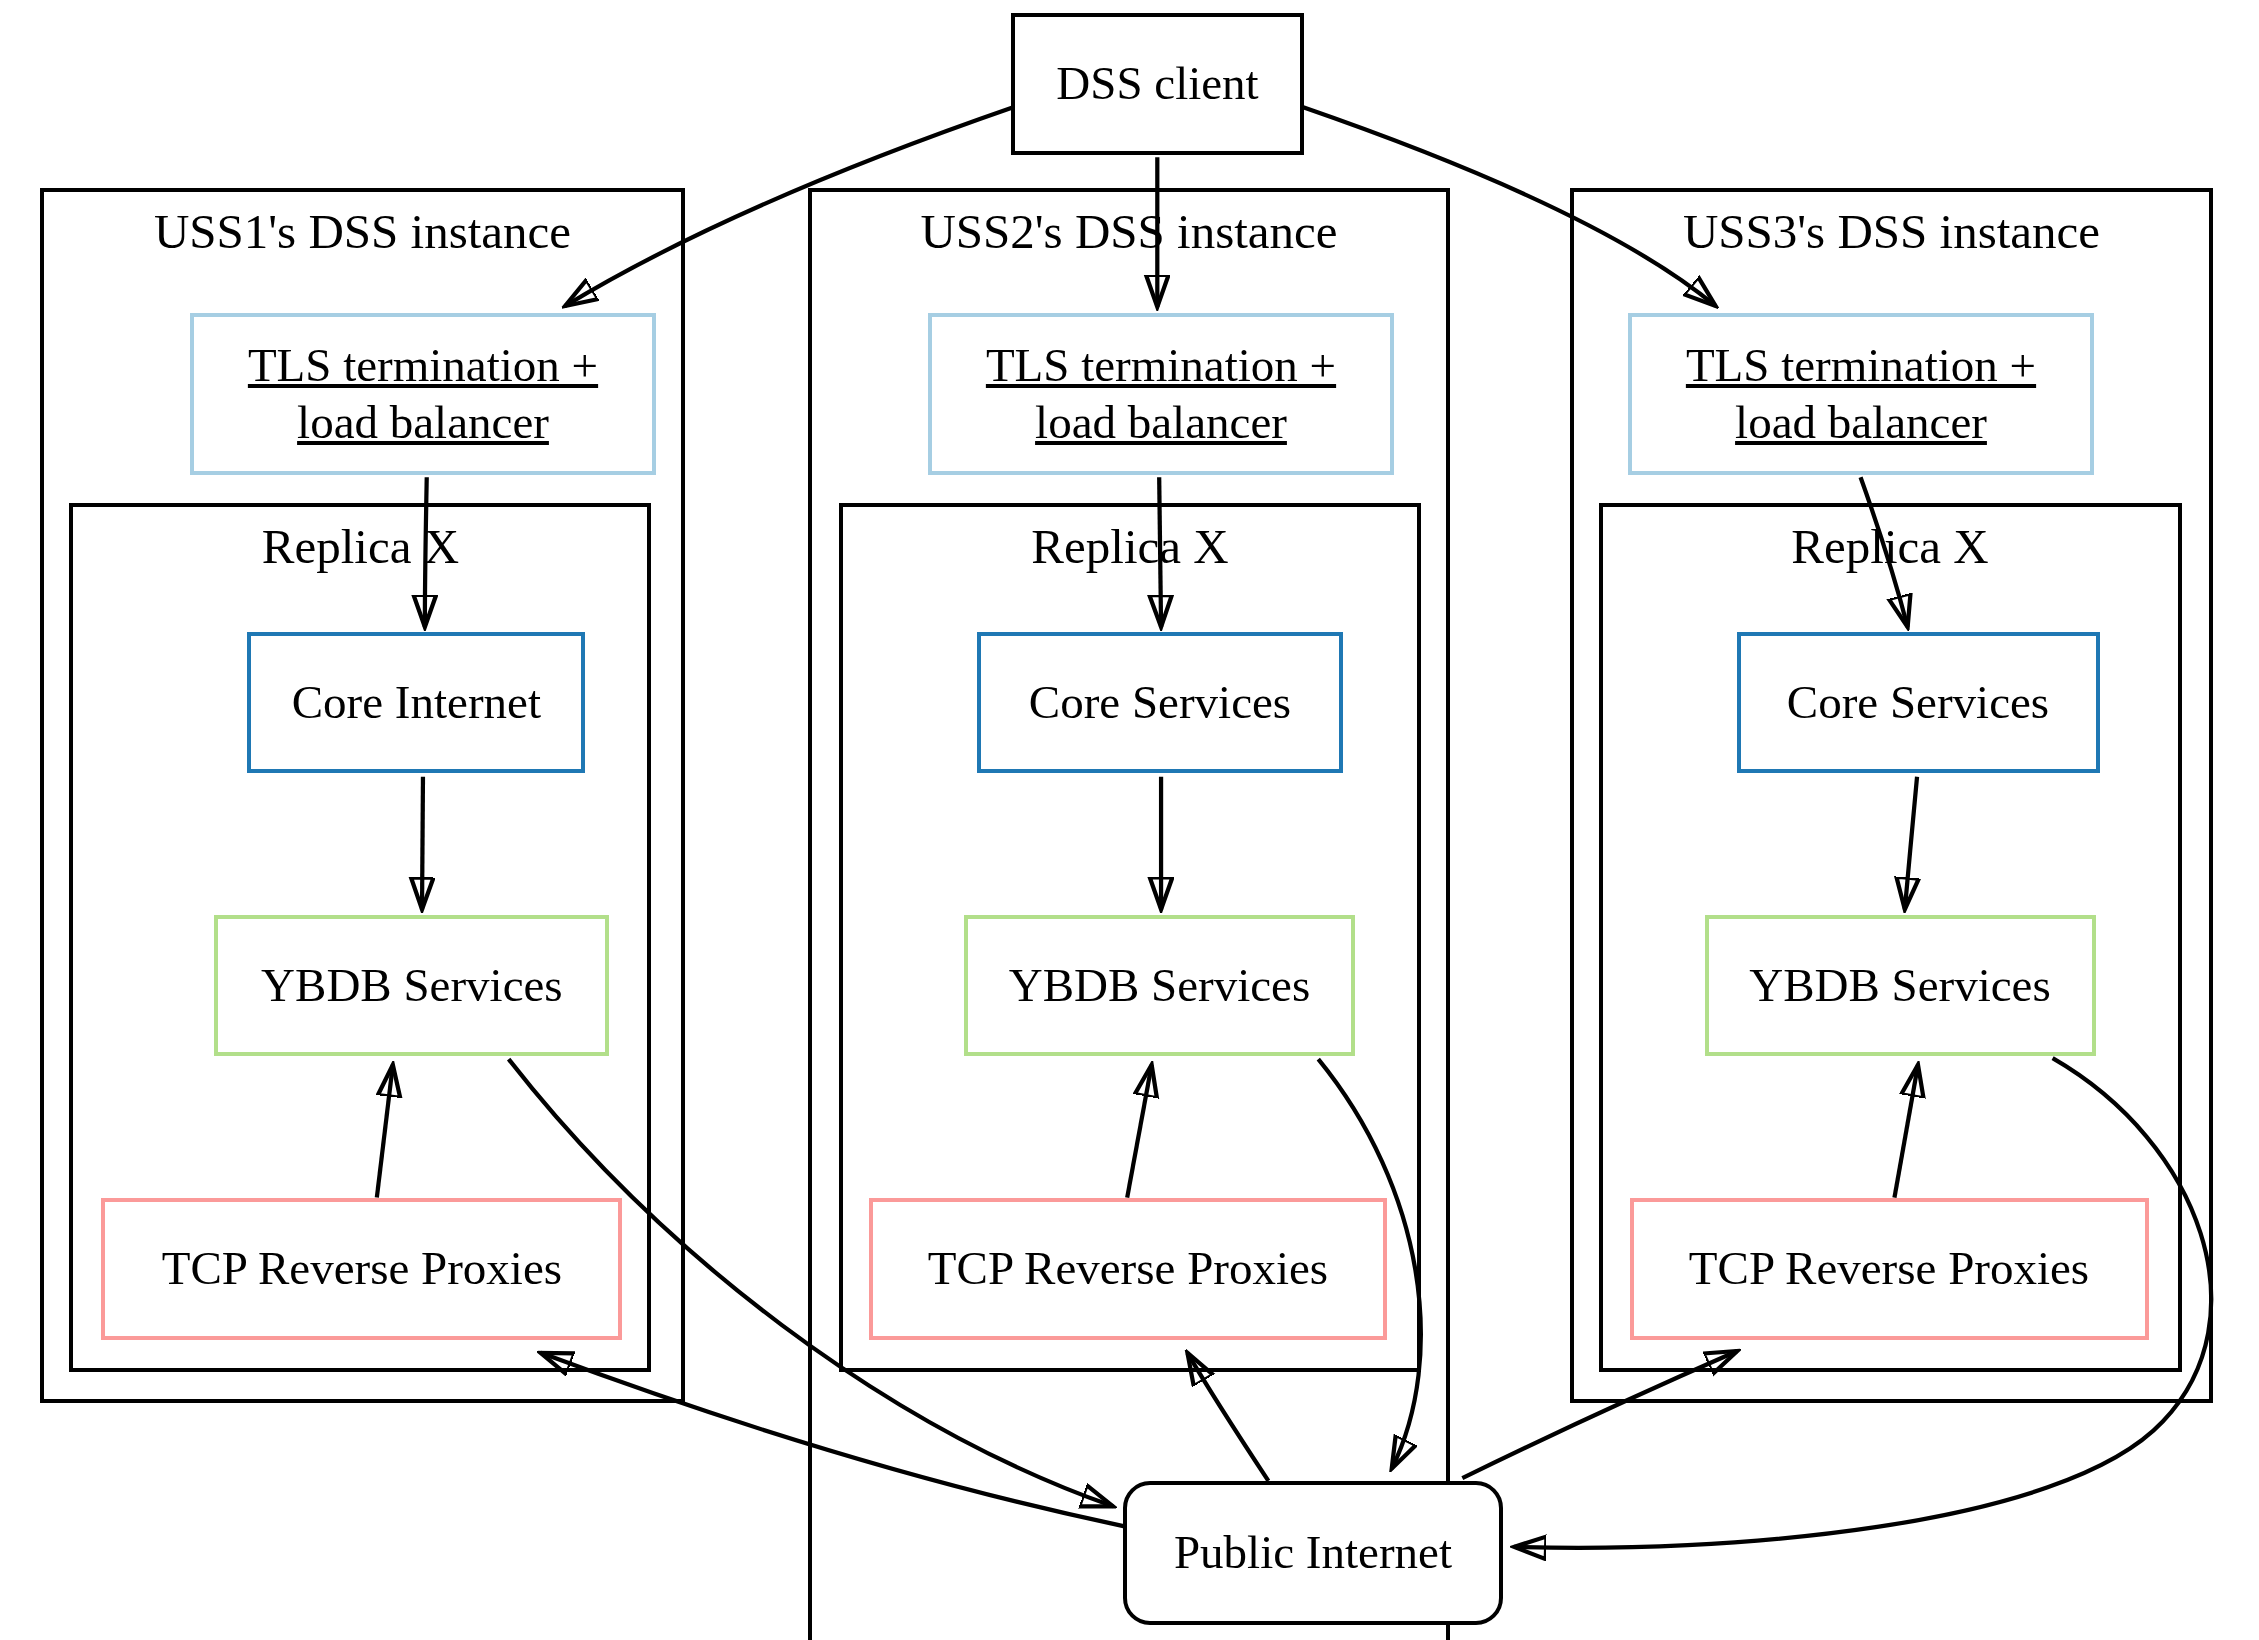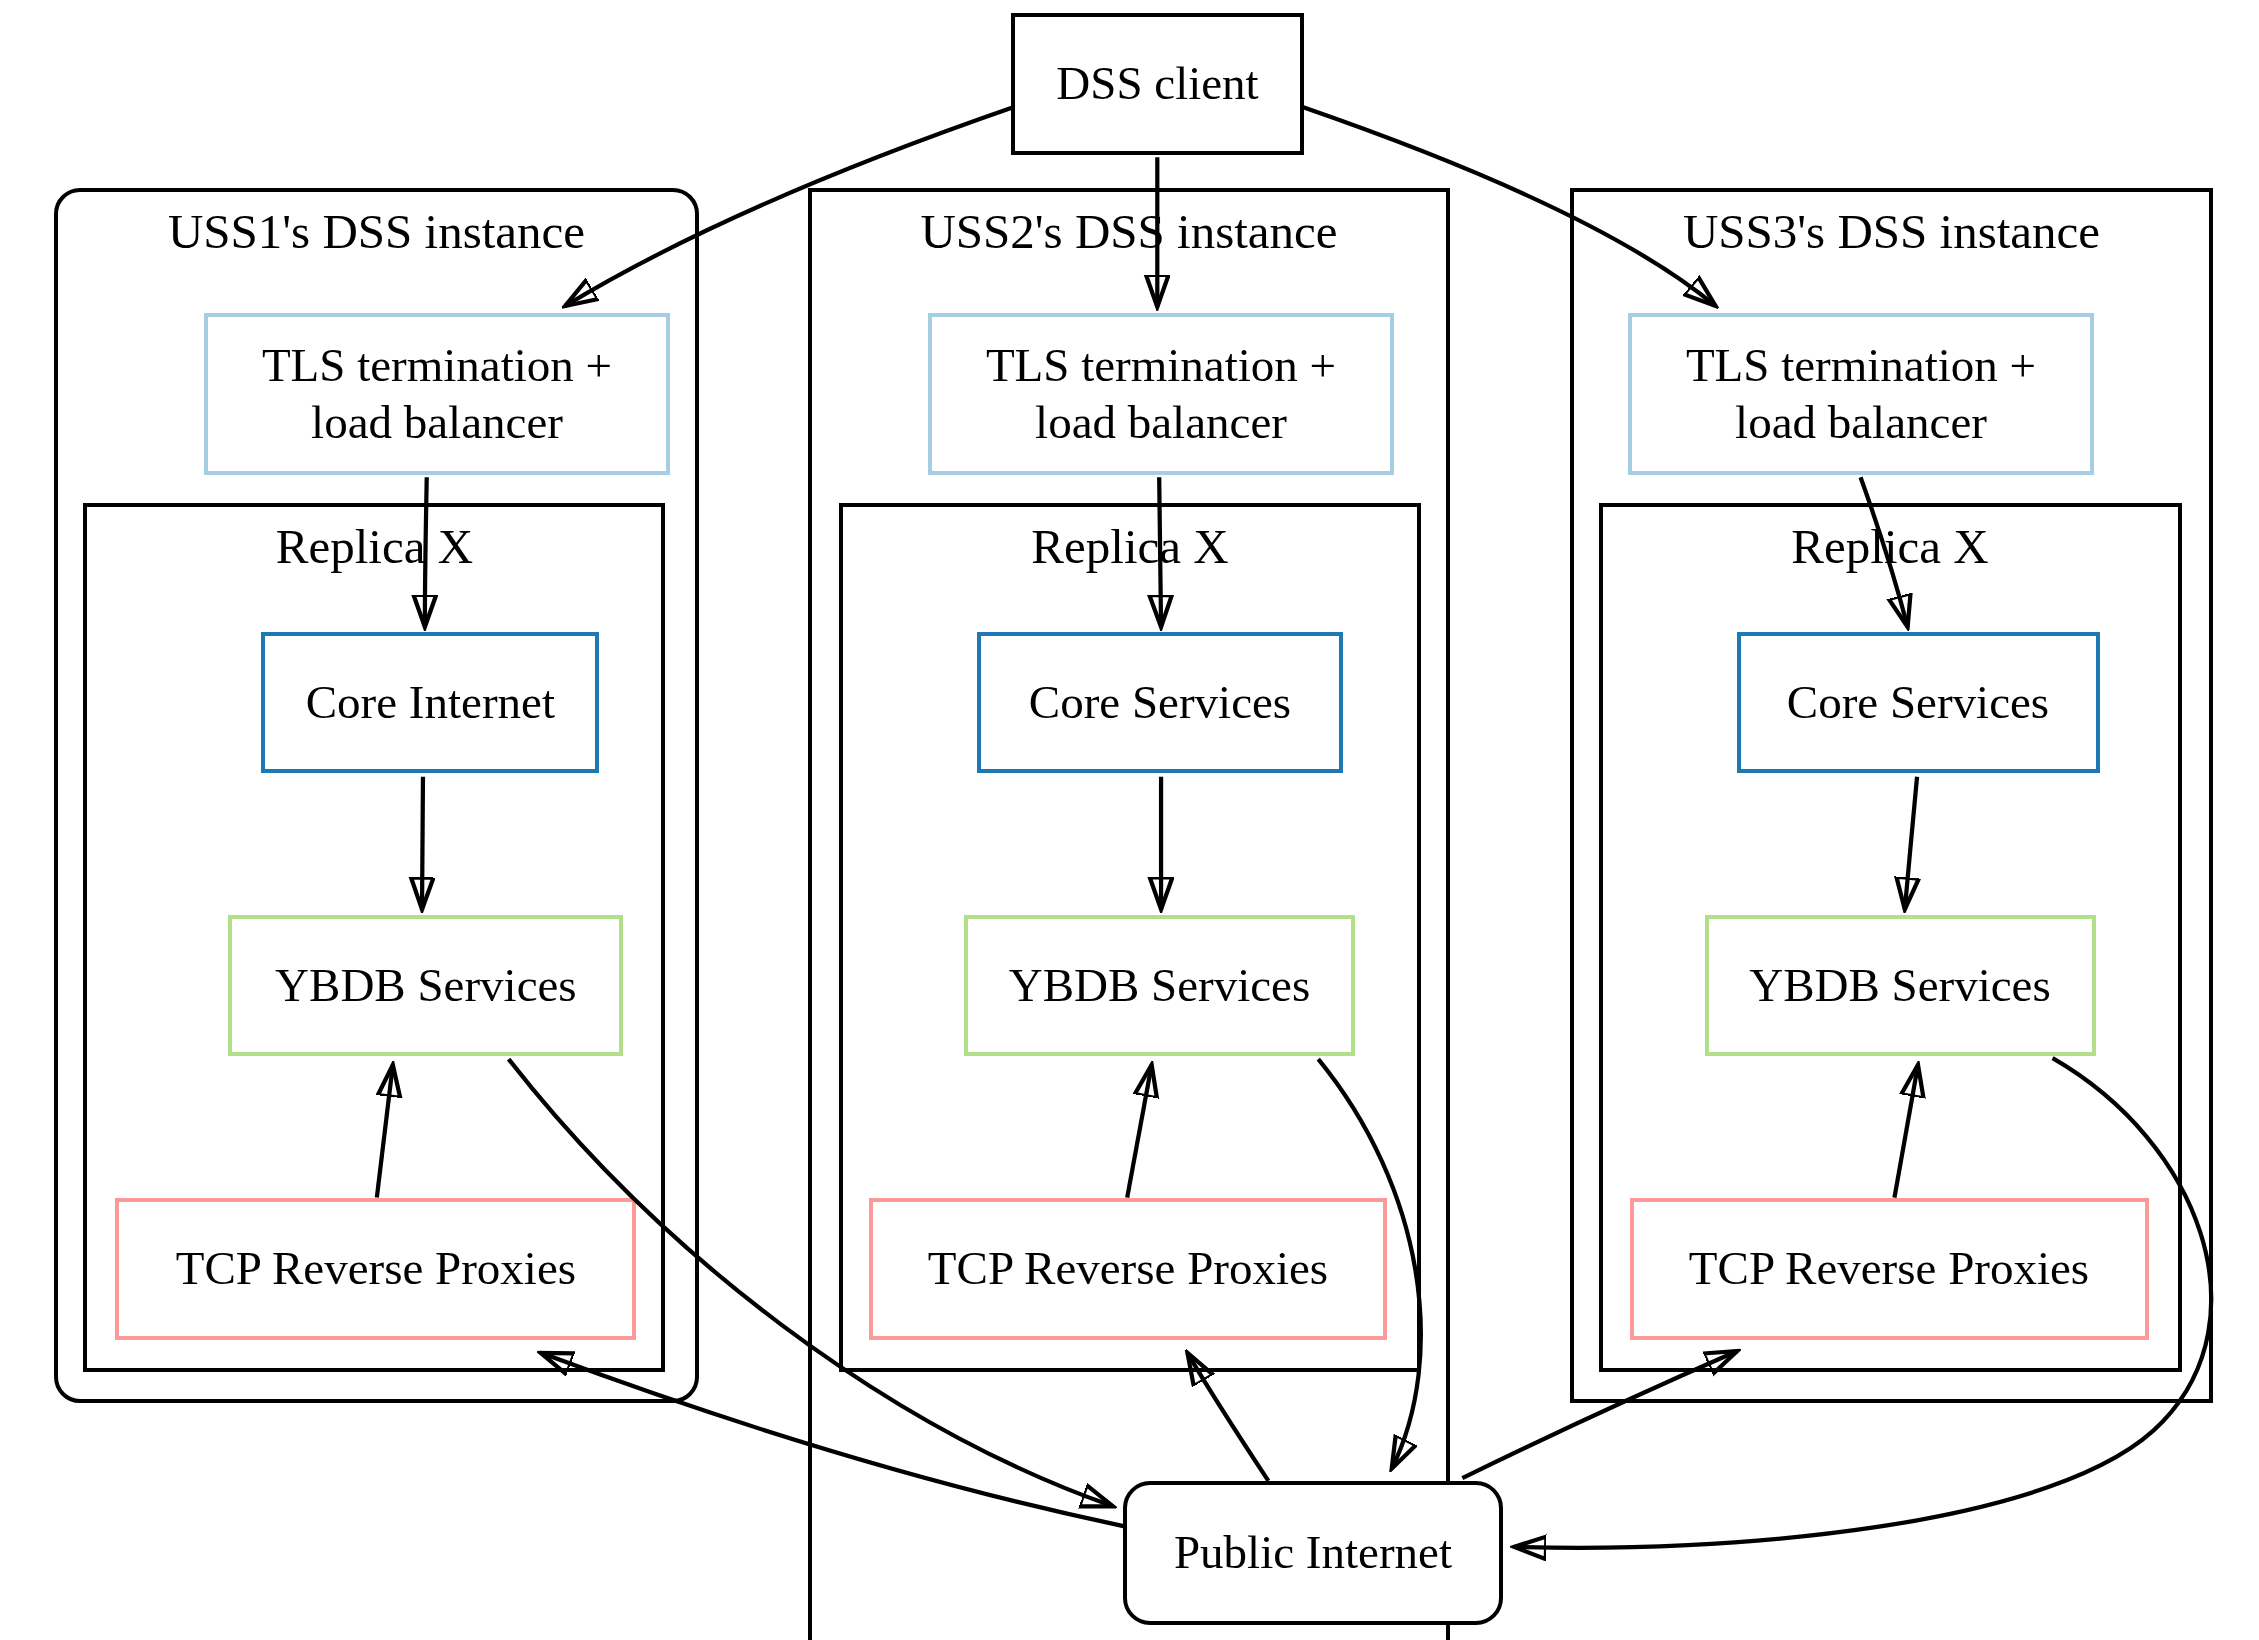--- a/index.html
+++ b/index.html
@@ -23,40 +23,40 @@
     text-align:center; background:var(--background);
     font-size:47px; line-height:1.22;
   }
   .blackbox   { border:4.7px solid var(--stroke); }
   .cluster    { position:absolute; box-sizing:border-box; border:4.7px solid var(--stroke); background:var(--background); }
   .replica    { position:absolute; box-sizing:border-box; border:4.7px solid var(--stroke); background:var(--background); }
   .toplabel   {
     position:absolute; left:0; right:0; top:13px;
     text-align:center; font-size:49px; line-height:1.1;
   }
-  .tls  { border:4.7px solid var(--tls-border);  padding:6px 26px; }
+  .tls  { border:4.7px solid var(--tls-border);  padding:6px 26px;text-decoration:underline; }
   .core { border:4.7px solid var(--core-border); }
   .ybdb { border:4.7px solid var(--ybdb-border); }
   .tcp  { border:4.7px solid var(--tcp-border); }
   svg.edges {
     position:absolute; left:0; top:0; width:2260px; height:1640px;
     z-index:10; pointer-events:none;
   }
   svg.edges path { fill:none; stroke:var(--stroke); stroke-width:4.5px; }
 </style>
 </head>
 <body>
 
 <div class="canvas">
 
   <div class="node blackbox" style="left:1011px; top:13px; width:293px; height:142px;">
     <span>DSS client</span>
   </div>
 
-  <div class="cluster" style="left:54px; top:188px; width:645px; height:1215px;border-radius:26px;">
+  <div class="cluster" style="left:40px; top:188px; width:645px; height:1215px;">
     <div class="toplabel">USS1's DSS instance</div>
     <div class="node tls" style="left:146px; top:121px; width:466px; height:162px;">
       <span>TLS termination + load balancer</span>
     </div>
     <div class="replica" style="left:25.4px; top:311px; width:582px; height:869px;">
       <div class="toplabel">Replica X</div>
       <div class="node core" style="left:174px; top:125px; width:338px; height:141px;">
         <span>Core Internet</span>
       </div>
       <div class="node ybdb" style="left:141px; top:408px; width:395px; height:141px;">

